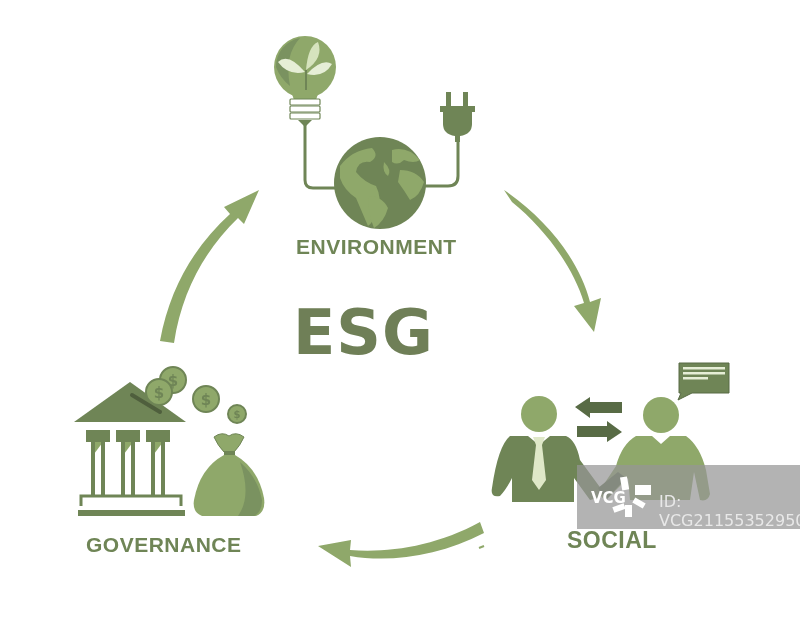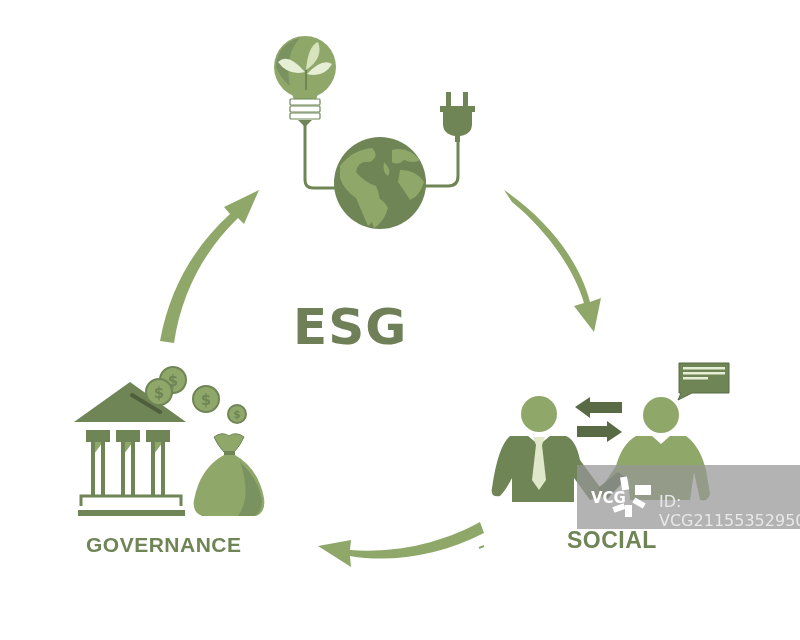--- a/index.html
+++ b/index.html
@@ -2,21 +2,21 @@
 <html><head>
 <meta charset="utf-8">
 <style>
   html, body { margin: 0; padding: 0; background: #ffffff; }
   body { width: 800px; height: 640px; position: relative; overflow: hidden; font-family: "DejaVu Sans", sans-serif; }
   .stage { position: absolute; left: 0; top: 0; width: 800px; height: 640px; }
   .label { position: absolute; font-family: "Liberation Sans", sans-serif; font-weight: bold; color: #6f8556; letter-spacing: 0.5px; }
   .label-env { left: 296px; top: 235px; font-size: 21px; }
   .label-gov { left: 86px; top: 533px; font-size: 21px; text-align: right; }
   .label-soc { left: 567px; top: 527px; font-size: 23px; }
-  .esg-title { position: absolute; left: 293px; top: 302px; font-family: "DejaVu Sans", sans-serif; font-weight: bold; font-size: 50px; color: #6f7f57; letter-spacing: 1px; line-height: 1; }
+  .esg-title { position: absolute; left: 293px; top: 302px; font-family: "DejaVu Sans", sans-serif; font-weight: bold; font-size: 62px; color: #6f7f57; letter-spacing: 1px; line-height: 1; }
   .watermark { position: absolute; left: 577px; top: 465px; width: 223px; height: 64px; background: rgba(150,150,150,0.72); padding-left: 36px; }
   .wm-logo { position: absolute; left: 14px; top: 24px; color: #ffffff; font-family: "DejaVu Sans", sans-serif; font-weight: bold; font-size: 15px; }
   .wm-id { position: absolute; left: 82px; top: 27px; color: #e8e8e8; font-family: "DejaVu Sans", sans-serif; font-size: 16px; }
   .wm-burst { position: absolute; left: 34px; top: 10px; width: 44px; height: 44px; }
 </style>
 </head>
 <body>
 
 <div class="stage">
 <svg width="800" height="640" viewBox="0 0 800 640" xmlns="http://www.w3.org/2000/svg">
@@ -143,20 +143,21 @@
     <g>
       <circle cx="661" cy="415" r="18" fill="#8fa86a"></circle>
       <path d="M636,436 L652,436 L661,444 L670,436 L686,436 Q700,446 706,470 L710,494 Q708,502 700,500 L694,472 L690,500 L630,500 L628,478 L606,500 Q600,498 600,490 L616,466 Q622,444 636,436 Z" fill="#8fa86a"></path>
       <path d="M598,488 L618,472 L626,478 L606,500 Z" fill="#586b45"></path>
     </g>
   </g>
 
   <path d="M479,548 L484,546" stroke="#8fa86a" stroke-width="2"></path>
 </svg>
 
+<div class="label label-env">ENVIRONMENT</div>
 <div class="label label-gov">GOVERNANCE</div>
 <div class="label label-soc">SOCIAL</div>
 <div class="esg-title">ESG</div>
 
 <div class="watermark">
   <span class="wm-logo">VCG</span>
   <svg class="wm-burst" viewBox="0 0 44 44">
     <rect x="10" y="2" width="7" height="13" fill="#ffffff" transform="rotate(-10 13 8)"></rect>
     <rect x="24" y="10" width="16" height="10" fill="#ffffff"></rect>
     <rect x="22" y="25" width="12" height="6" fill="#ffffff" transform="rotate(30 28 28)"></rect>

